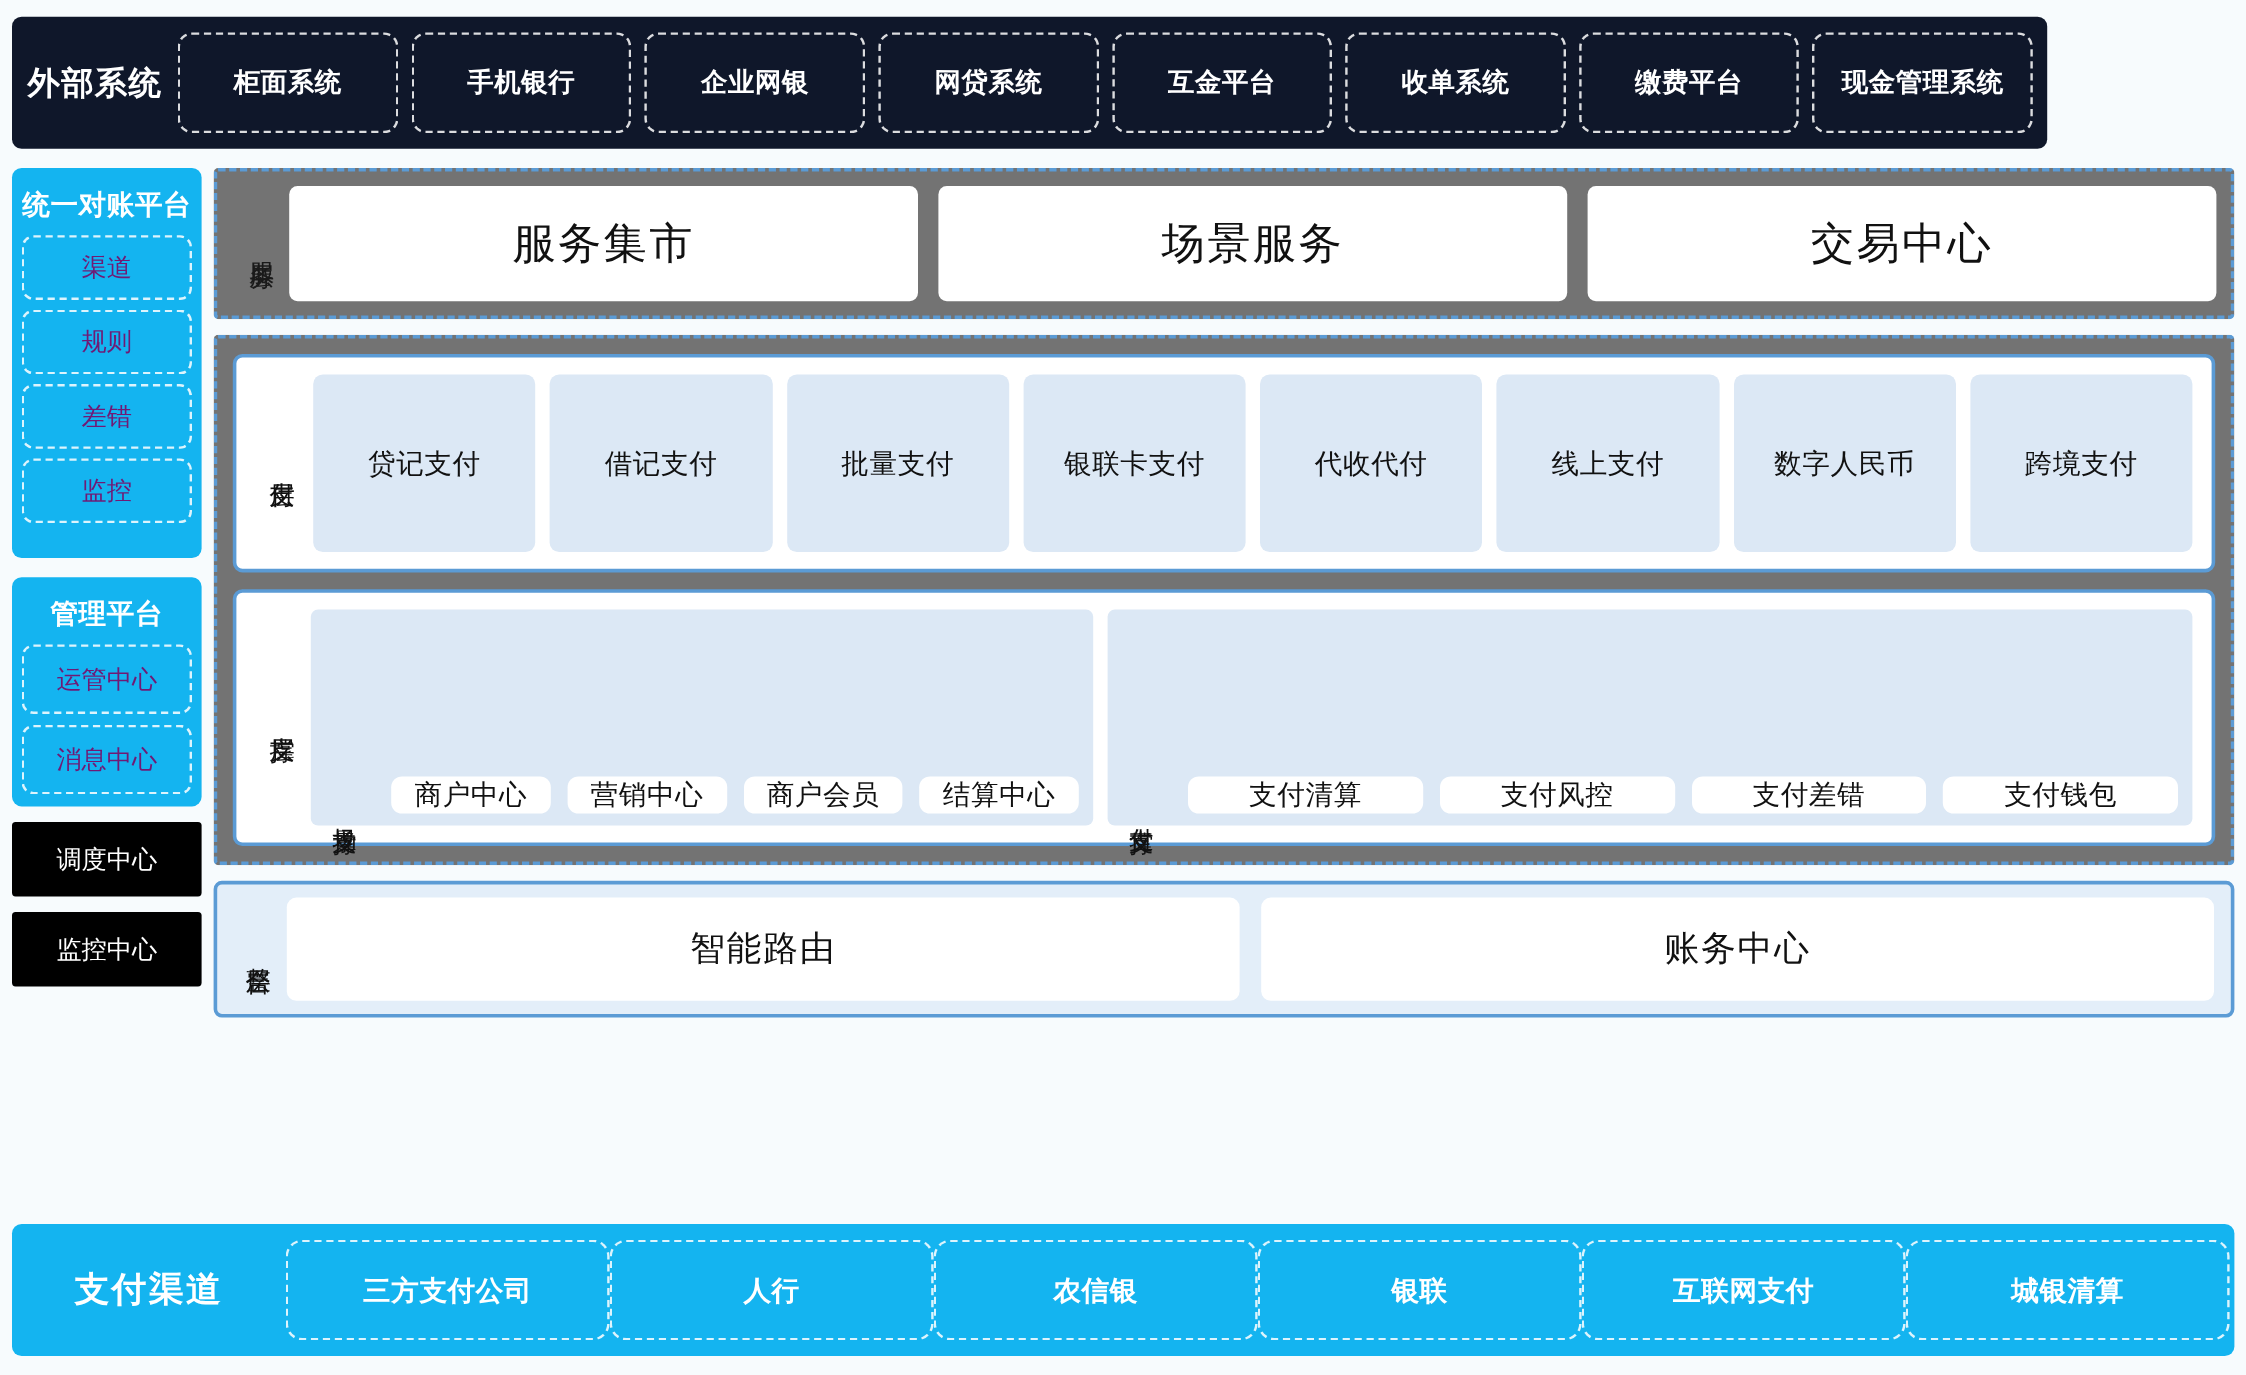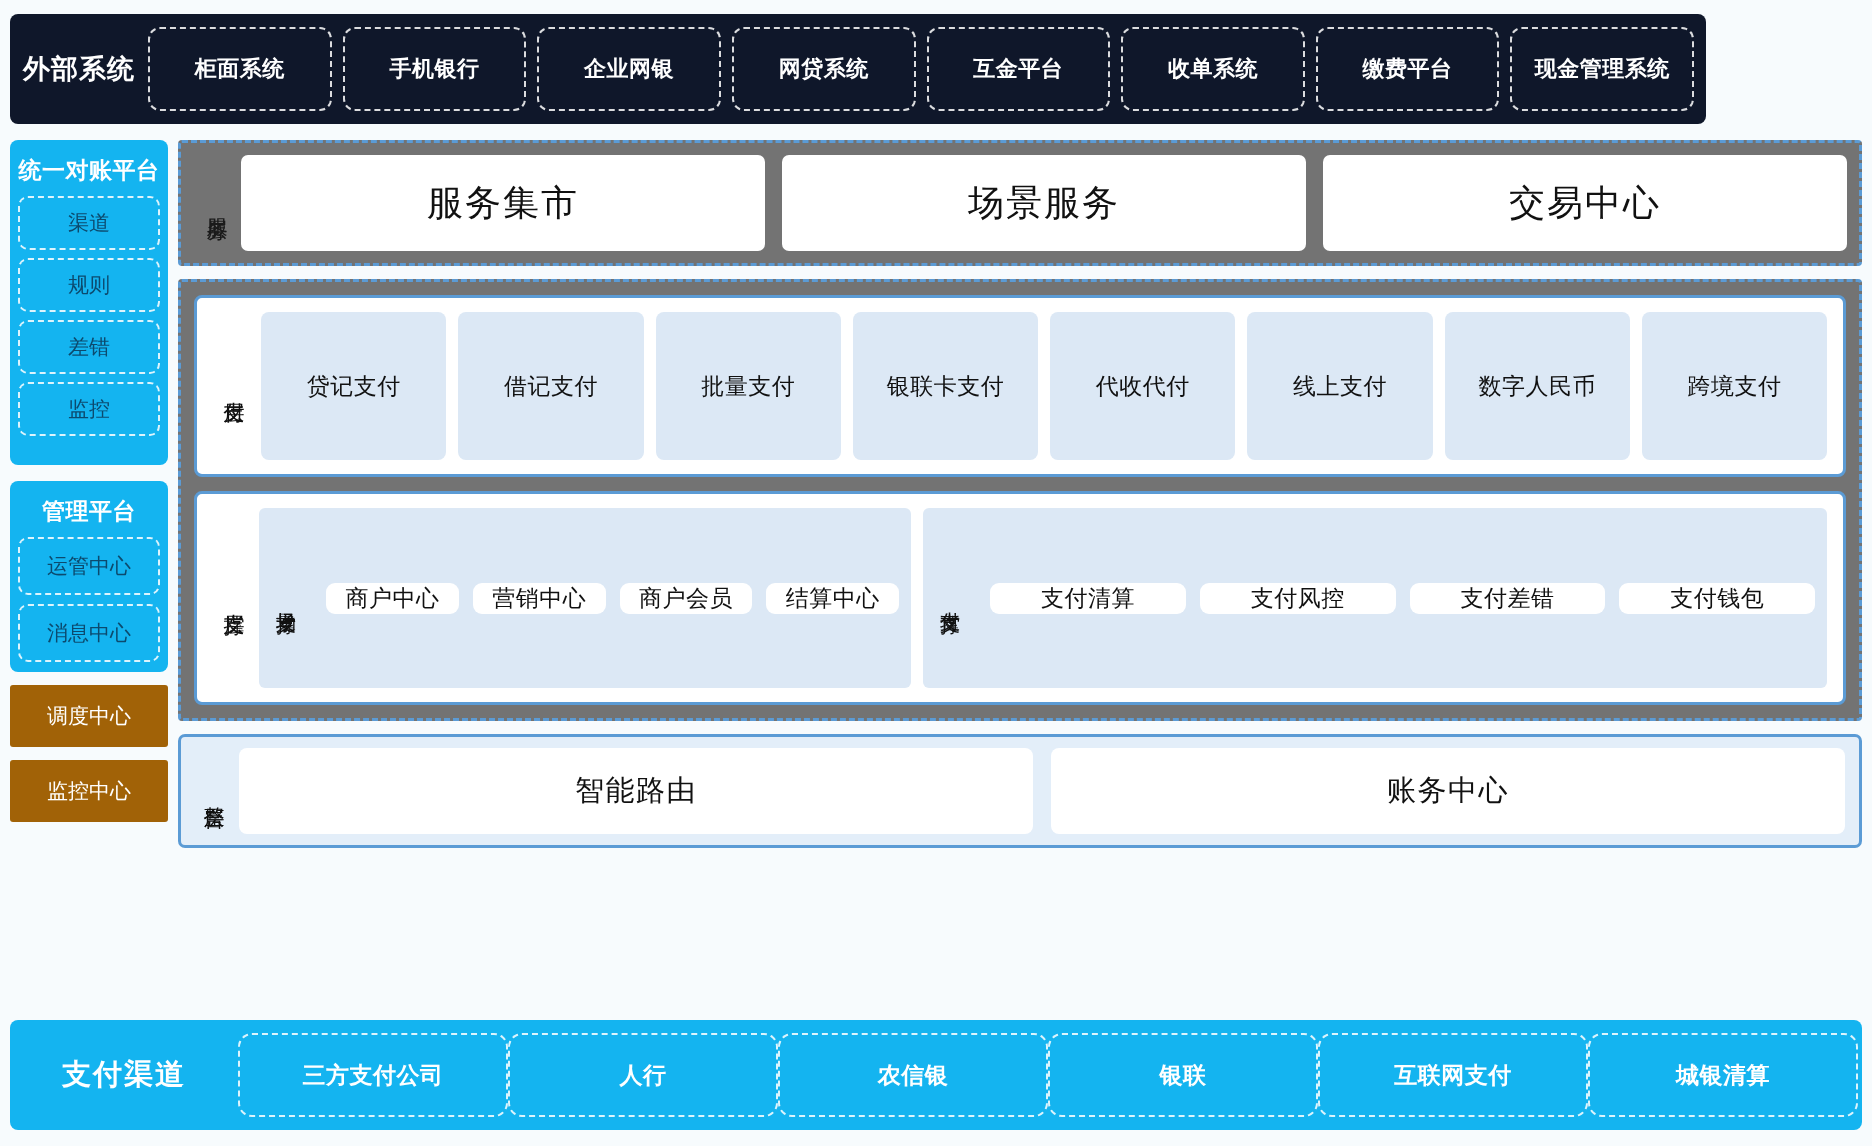--- a/index.html
+++ b/index.html
@@ -57,33 +57,33 @@
     margin-bottom: 13px;
   }
   .lpanel .lp-title {
     color: #fff; font-size: 23px; font-weight: bold;
     text-align: center; padding: 7px 0 10px 0;
     letter-spacing: .5px;
   }
   .lpanel .lp-item {
     border: 2px dashed rgba(255,255,255,.85);
     border-radius: 10px;
-    color: #0c4a6e; font-size: 21px;
+    color: #701a75; font-size: 21px;
     text-align: center;
     padding: 13px 0;
     margin-bottom: 9px;
   }
   .lpanel .lp-item:last-child { margin-bottom: 0; }
 
   #recon-panel { height: 325px; }
   #recon-panel .lp-item { padding: 11px 0; margin-bottom: 8px; }
   #mgmt-panel  { margin-top: 16px; }
 
   .lflat {
-    background: #a16207;
+    background: #000000;
     color: #fff; font-size: 21px;
     text-align: center;
     padding: 17px 0;
     margin-bottom: 13px;
     border-radius: 3px;
   }
 
   
   #main { position: absolute; left: 178px; top: 140px; width: 1684px; }
 
@@ -131,21 +131,21 @@
     flex: 1; background: #dce8f5; border-radius: 8px;
     display: flex; align-items: center; justify-content: center;
     font-size: 23px; color: #111; letter-spacing: .5px;
   }
 
   
   #support-layer { height: 214px; margin-top: 14px; }
   #support-layer .groups { flex: 1; display: flex; gap: 12px; padding-left: 4px; }
   .sgroup {
     background: #dce8f5; border-radius: 6px;
-    display: flex; align-items: center;
+    display: flex; align-items: flex-end;
     padding: 10px 12px 10px 8px;
     gap: 15px;
   }
   .sgroup .sg-label {
     flex: 0 0 40px;
     display: flex; align-items: center; justify-content: center;
     font-size: 20px; color: #111;
   }
   .sgroup .sg-tiles { flex: 1; display: flex; gap: 14px; padding-left: 4px; }
   .sgroup .sg-tile {

